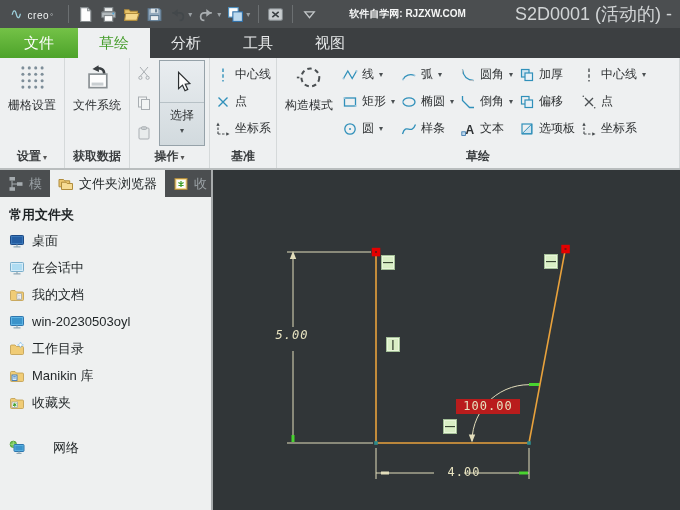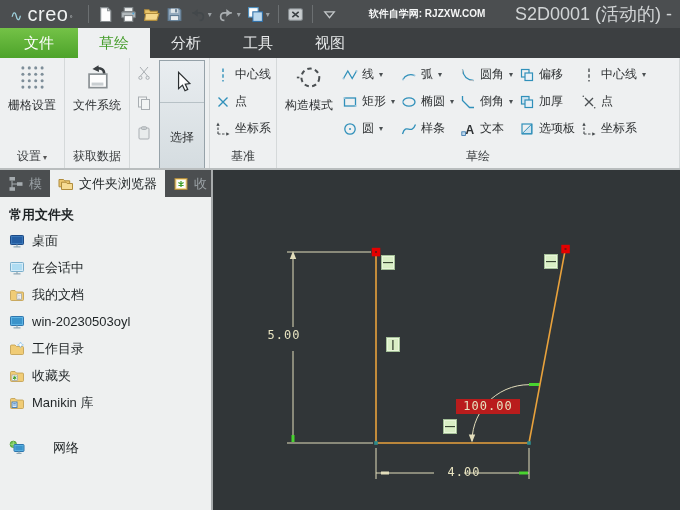--- a/index.html
+++ b/index.html
@@ -4,21 +4,21 @@
 <style>
   * { box-sizing: border-box; margin: 0; padding: 0; }
   html,body { width:680px; height:510px; overflow:hidden; }
   body { font-family:"Liberation Sans","DejaVu Sans",sans-serif; font-size:12px; color:#2f3234; background:#eef0f1; }
   .app { width:680px; height:510px; display:flex; flex-direction:column; }
 
   
   .titlebar { height:28px; background:#4b4e50; display:flex; align-items:center; padding:0 6px; flex:0 0 28px; }
   .logo { display:flex; align-items:baseline; color:#f0f2f2; margin:0 10px 0 4px; }
   .logo .wave { color:#9fd2de; font-size:15px; margin-right:5px; }
-  .logo .word { font-size:20px; letter-spacing:0.5px; }
+  .logo .word { font-size:10px; letter-spacing:0.5px; }
   .logo .deg { font-size:8px; color:#c3c7c9; margin-left:1px; }
   .qsep { width:1px; height:18px; background:#6b6f71; margin:0 5px; }
   .qbtn { display:flex; align-items:center; padding:2px 3px; border-radius:2px; }
   .icon { display:inline-block; }
   .icon svg { width:100%; height:100%; display:block; }
   .i17 { width:17px; height:17px; }
   .i16 { width:16px; height:16px; }
   .i26 { width:27px; height:27px; }
   .i20 { width:21px; height:21px; }
   .qarrow { font-size:8px; color:#9aa0a3; margin-left:2px; }
@@ -28,29 +28,29 @@
   
   .menubar { height:30px; background:#3c3f41; display:flex; flex:0 0 30px; }
   .mtab { padding:0 21px; line-height:30px; font-size:15px; color:#e6e8e9; cursor:default; }
   .mtab-file { background:linear-gradient(#74c247,#4da32a); color:#fff; padding:0 24px; }
   .mtab-active { background:#eef0f1; color:#449c29; }
 
   
   .ribbon { height:112px; flex:0 0 112px; background:#eef0f1; border-bottom:2px solid #b9bdbe; display:flex; overflow:hidden; }
   .rgroup { display:flex; flex-direction:column; border-right:1px solid #d5d9da; padding:1px 2px 0; }
   .rbody { flex:1; display:flex; align-items:stretch; }
-  .rlabel { height:20px; font-size:12px; color:#3a3d3f; text-align:center; line-height:17px; white-space:nowrap; padding:0 4px; }
+  .rlabel { height:20px; font-size:12px; color:#3a3d3f; text-align:center; line-height:17px; white-space:nowrap; padding:0 4px;font-weight:bold; }
   .rlabel .ga { font-size:8px; color:#555; margin-left:2px; }
   .bigbtn { width:60px; display:flex; flex-direction:column; align-items:center; padding-top:5px; gap:8px; font-size:12px; text-align:center; }
   .bigbtn .blabel { line-height:13px; }
   .rcol { display:flex; flex-direction:column; justify-content:flex-start; padding-top:2px; }
   .rowbtn { display:flex; align-items:center; gap:4px; height:27px; font-size:12px; padding:0 3px; white-space:nowrap; }
   .rowbtn .da { font-size:8px; color:#4a4f52; margin-left:1px; }
   .opsmall { display:flex; flex-direction:column; justify-content:flex-start; gap:11px; padding:6px 3px 0 4px; }
-  .selectbtn { width:46px; margin:1px 2px 2px 4px; border:1px solid #96a2a9; background:linear-gradient(#e9edf0,#d2dade); display:flex; flex-direction:column; align-items:center;gap:22px; }
+  .selectbtn { width:46px; margin:1px 2px 2px 4px; border:1px solid #96a2a9; background:linear-gradient(#e9edf0,#d2dade); display:flex; flex-direction:column; align-items:center; }
   .selectbtn .cwrap { height:42px; width:100%; display:flex; align-items:center; justify-content:center; border-bottom:1px solid #b7c1c6; }
   .selectbtn .slabel { font-size:12px; padding-top:4px; }
   .selectbtn .sarrow { font-size:8px; color:#4a4f52; padding:2px 0 3px; }
 
   
   .main { flex:1; display:flex; min-height:0; }
   .panel { width:213px; flex:0 0 213px; display:flex; flex-direction:column; border-right:2px solid #a7abac; background:#eef0f0; }
   .ptabs { height:27px; flex:0 0 27px; background:#4b4e50; display:flex; align-items:stretch; overflow:hidden; }
   .ptab { display:flex; align-items:center; gap:5px; padding:0 8px; color:#9aa1a5; font-size:13px; white-space:nowrap; }
   .ptab-active { background:#eef0f0; color:#1f2426; }
@@ -385,34 +385,34 @@
                   <text x="9.8" y="12.6" text-anchor="middle" font-size="12" font-weight="bold" fill="#2f3336" font-family="Liberation Sans,sans-serif">A</text>
                 </svg>
               </span>
               <span>文本</span>
             </div>
           </div>
           <div class="rcol">
             <div class="rowbtn">
               <span class="icon i16">
                 <svg viewBox="0 0 16 16" xmlns="http://www.w3.org/2000/svg">
+                  <rect x="2.5" y="2.5" width="7.5" height="7.5" fill="#cfe4f0" stroke="#3090ba" stroke-width="1.2"></rect>
+                  <rect x="6" y="6" width="7.5" height="7.5" fill="#e8f1f7" stroke="#3090ba" stroke-width="1.2"></rect>
+                </svg>
+              </span>
+              <span>加厚</span>
+            </div>
+            <div class="rowbtn">
+              <span class="icon i16">
+                <svg viewBox="0 0 16 16" xmlns="http://www.w3.org/2000/svg">
                   <rect x="2.5" y="2.5" width="7.5" height="7.5" fill="none" stroke="#3090ba" stroke-width="1.2"></rect>
                   <rect x="6" y="6" width="7.5" height="7.5" fill="#e8f1f7" stroke="#3090ba" stroke-width="1.2"></rect>
                 </svg>
               </span>
               <span>偏移</span>
-            </div>
-            <div class="rowbtn">
-              <span class="icon i16">
-                <svg viewBox="0 0 16 16" xmlns="http://www.w3.org/2000/svg">
-                  <rect x="2.5" y="2.5" width="7.5" height="7.5" fill="#cfe4f0" stroke="#3090ba" stroke-width="1.2"></rect>
-                  <rect x="6" y="6" width="7.5" height="7.5" fill="#e8f1f7" stroke="#3090ba" stroke-width="1.2"></rect>
-                </svg>
-              </span>
-              <span>加厚</span>
             </div>
             <div class="rowbtn">
               <span class="icon i16">
                 <svg viewBox="0 0 16 16" xmlns="http://www.w3.org/2000/svg">
                   <path d="M3 12.8 L12.8 3 L12.8 12.8 Z" fill="#cfe4f0" stroke="#3090ba"></path>
                   <rect x="3" y="3" width="9.8" height="9.8" fill="none" stroke="#3090ba" stroke-width="1.2"></rect>
                 </svg>
               </span>
               <span>选项板</span>
             </div>
@@ -536,35 +536,35 @@
                   <path d="M1.5 5 V12.5 Q1.5 13.5 2.5 13.5 H13.5 Q14.5 13.5 14.5 12.5 V6.5 Q14.5 5.5 13.5 5.5 H7.5 L6 4 H2.5 Q1.5 4 1.5 5 Z" fill="#f0cc76" stroke="#bf9c4a" stroke-width="0.8"></path>
                   <path d="M11.5 1 l0.9 2 2 0.9 -2 0.9 -0.9 2 -0.9 -2 -2 -0.9 2 -0.9 z" fill="#ffffff" stroke="#6db2e8" stroke-width="0.5"></path>
                 </svg>
               </span>
               <span>工作目录</span>
             </div>
             <div class="pitem">
               <span class="icon i16">
                 <svg viewBox="0 0 16 16" xmlns="http://www.w3.org/2000/svg">
                   <path d="M1.5 4.5 V12.5 Q1.5 13.5 2.5 13.5 H13.5 Q14.5 13.5 14.5 12.5 V6 Q14.5 5 13.5 5 H7.5 L6 3.5 H2.5 Q1.5 3.5 1.5 4.5 Z" fill="#f0cc76" stroke="#bf9c4a" stroke-width="0.8"></path>
+                  <rect x="3" y="7" width="5" height="5.5" fill="#d9ecf9" stroke="#3c77b5" stroke-width="0.9"></rect>
+                  <path d="M4.2 8.5 h2.6 M4.2 10 h2.6" stroke="#3c77b5" stroke-width="0.7"></path>
+                </svg>
+              </span>
+              <span>Manikin 库</span>
+            </div>
+            <div class="pitem">
+              <span class="icon i16">
+                <svg viewBox="0 0 16 16" xmlns="http://www.w3.org/2000/svg">
+                  <path d="M1.5 4.5 V12.5 Q1.5 13.5 2.5 13.5 H13.5 Q14.5 13.5 14.5 12.5 V6 Q14.5 5 13.5 5 H7.5 L6 3.5 H2.5 Q1.5 3.5 1.5 4.5 Z" fill="#f0cc76" stroke="#bf9c4a" stroke-width="0.8"></path>
                   <rect x="3" y="7" width="5.5" height="5.5" fill="#fdfdfd" stroke="#9aa2a6" stroke-width="0.7"></rect>
                   <path d="M5.75 7.8 v4 M4 8.8 l3.5 2 M7.5 8.8 l-3.5 2" stroke="#3f9e27" stroke-width="1"></path>
                 </svg>
               </span>
               <span>收藏夹</span>
-            </div>
-            <div class="pitem">
-              <span class="icon i16">
-                <svg viewBox="0 0 16 16" xmlns="http://www.w3.org/2000/svg">
-                  <path d="M1.5 4.5 V12.5 Q1.5 13.5 2.5 13.5 H13.5 Q14.5 13.5 14.5 12.5 V6 Q14.5 5 13.5 5 H7.5 L6 3.5 H2.5 Q1.5 3.5 1.5 4.5 Z" fill="#f0cc76" stroke="#bf9c4a" stroke-width="0.8"></path>
-                  <rect x="3" y="7" width="5" height="5.5" fill="#d9ecf9" stroke="#3c77b5" stroke-width="0.9"></rect>
-                  <path d="M4.2 8.5 h2.6 M4.2 10 h2.6" stroke="#3c77b5" stroke-width="0.7"></path>
-                </svg>
-              </span>
-              <span>Manikin 库</span>
             </div>
             <div class="pitem gap">
               <span class="icon i16">
                 <svg viewBox="0 0 16 16" xmlns="http://www.w3.org/2000/svg">
                   <circle cx="4.3" cy="4.3" r="3.2" fill="#6fc24a" stroke="#3f8f2a" stroke-width="0.7"></circle>
                   <path d="M1.2 4.3 h6.2 M4.3 1.2 v6.2" stroke="#b4e2a8" stroke-width="0.6"></path>
                   <rect x="5" y="4.5" width="10" height="7" rx="0.8" fill="#5db4e4" stroke="#2f76ad"></rect>
                   <rect x="6.3" y="5.8" width="7.4" height="4.4" fill="#3b94cb"></rect>
                   <path d="M10 11.5 v1.6 M7.5 13.4 h5" stroke="#8fa8b5" stroke-width="1.1"></path>
                 </svg>
@@ -595,21 +595,21 @@
           <line x1="163" y1="82" x2="163" y2="273" stroke="#e9a23c" stroke-width="1.6"></line>
           <line x1="163" y1="273" x2="316" y2="273" stroke="#e9a23c" stroke-width="1.6"></line>
           <line x1="316" y1="273" x2="352" y2="81" stroke="#e9a23c" stroke-width="1.6"></line>
           <rect x="161.2" y="271.2" width="3.6" height="3.6" fill="#2e8c8c"></rect>
           <rect x="314.2" y="271.2" width="3.6" height="3.6" fill="#2e8c8c"></rect>
           <rect x="158.8" y="77.8" width="8.5" height="8.5" fill="#e30000"></rect>
           <rect x="162" y="81" width="2" height="2" fill="#7a1010"></rect>
           <rect x="348.3" y="74.8" width="8.5" height="8.5" fill="#e30000"></rect>
           <rect x="351.5" y="78" width="2" height="2" fill="#7a1010"></rect>
         </svg>
-        <div class="dimlabel" style="left: 48px; top: 158px; width: 46px;">5.00</div>
+        <div class="dimlabel" style="left: 56px; top: 158px; width: 46px; font-style: italic;">5.00</div>
         <div class="dimlabel" style="left: 228px; top: 295px; width: 46px;">4.00</div>
         <div class="dimlabel bg" style="left: 243px; top: 229px; width: 64px;">100.00</div>
         <div class="constraint" style="left: 168px; top: 85px;">—</div>
         <div class="constraint" style="left: 331px; top: 84px;">—</div>
         <div class="constraint" style="left: 173px; top: 167px;">|</div>
         <div class="constraint" style="left: 230px; top: 249px;">—</div>
       </div>
   </div>
 
 </div>

